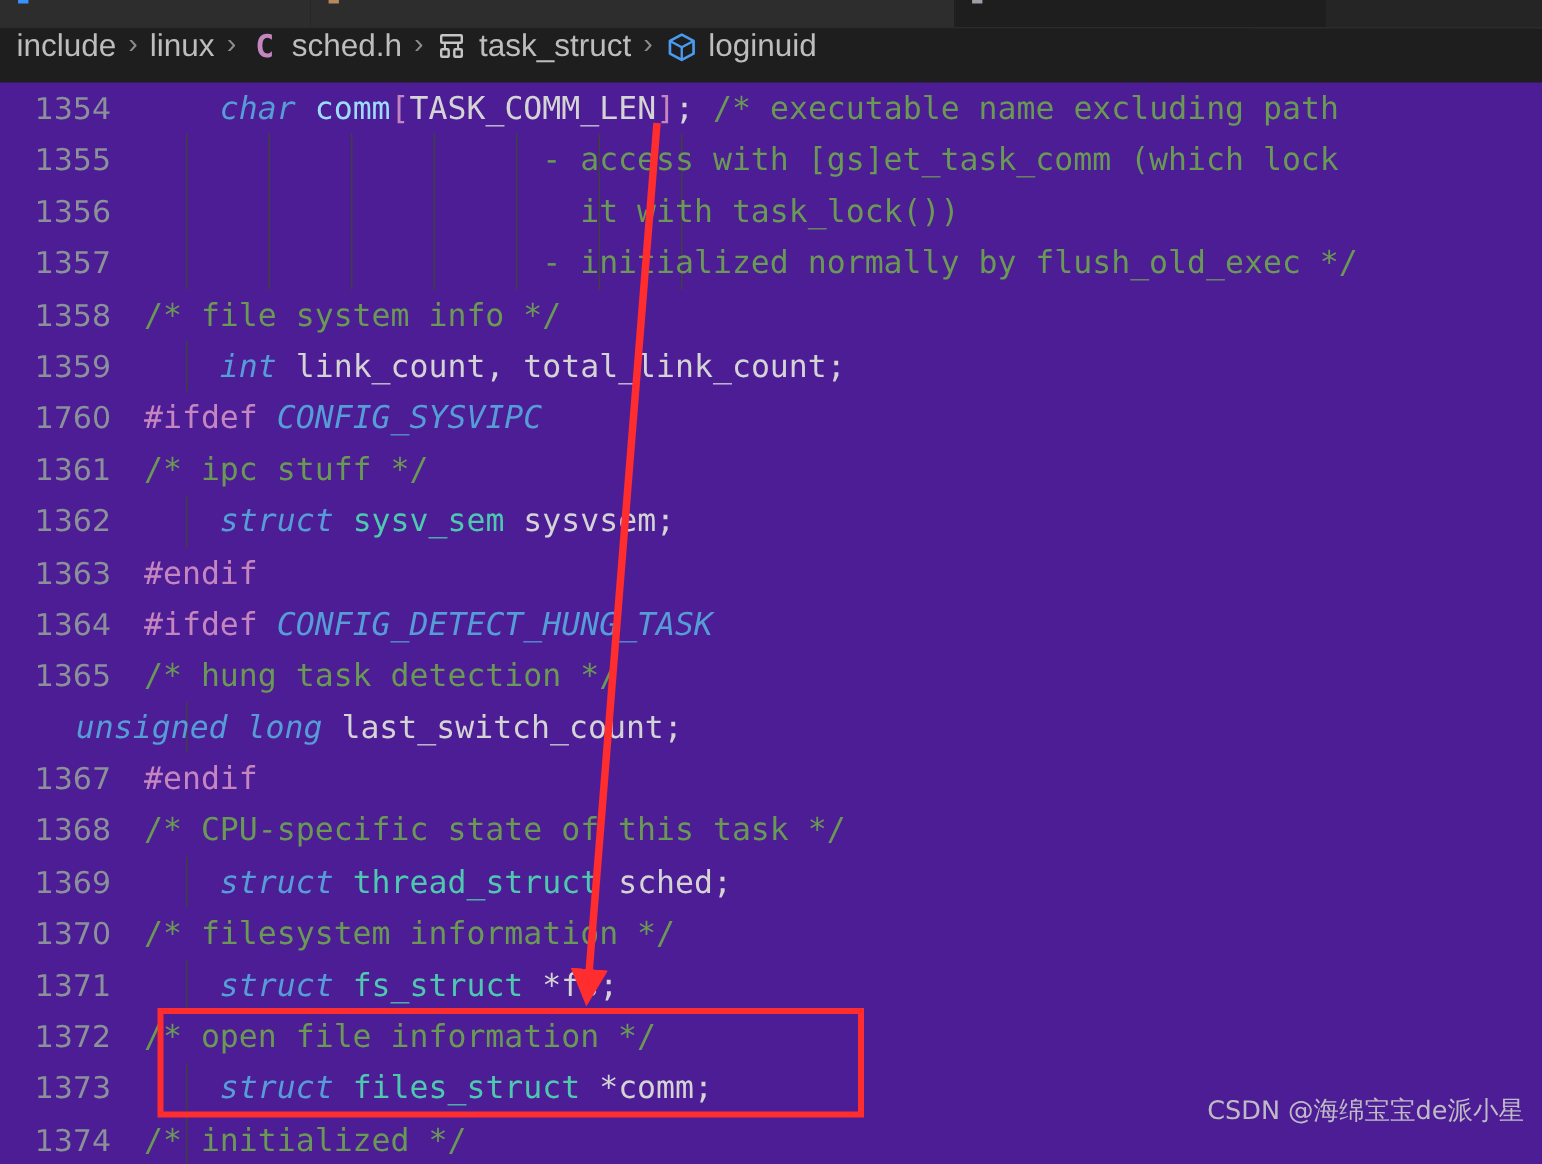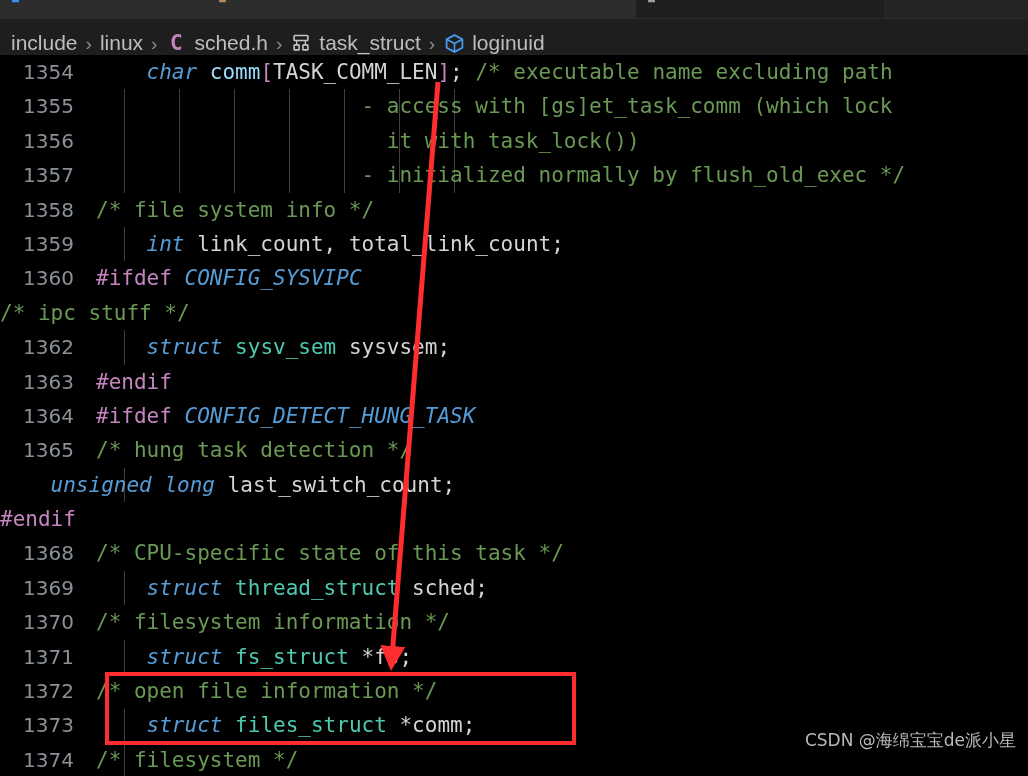--- a/index.html
+++ b/index.html
@@ -32,40 +32,40 @@
   }
   .tabicon{width:11px;height:11px;display:inline-block;flex:0 0 auto;}
   #tabrest{
     position:absolute;left:884px;top:0;right:0;height:18px;background:#252526;
   }
 
   
   #breadcrumb{
     position:absolute;left:0;top:19px;width:836px;height:36px;
     background:#1e1e1e;
-    display:flex;align-items:flex-end;
+    display:flex;align-items:flex-start;
     padding-left:11px;box-sizing:border-box;
     font-family:"Liberation Sans",sans-serif;
     font-size:21px;
     color:#a9a9a9;
     white-space:nowrap;
   }
   .crumb{display:inline-flex;align-items:center;gap:7px;}
   .crumb .ctext{color:#bdbdbd;}
   .sep{color:#8d8d8d;margin:0 8px;font-size:19px;}
   .cicon{width:22px;height:22px;display:inline-flex;align-items:center;justify-content:center;flex:0 0 auto;}
   .cicon.cfile{
     color:#c586c0;font-family:"DejaVu Sans Mono",monospace;font-weight:bold;font-size:21px;
     line-height:1;
   }
 
   
   #editor{
     position:absolute;left:0;top:55px;width:1028px;height:721px;
-    background:#000000;overflow:hidden;
+    background:#4c1d95;overflow:hidden;
   }
   .row{
     position:relative;height:34.4px;
     display:flex;align-items:center;
     font-size:21px;
     line-height:34.4px;
     white-space:pre;
   }
   .lineno{
     width:96px;flex:0 0 96px;text-align:right;
@@ -203,35 +203,35 @@
       <div class="guide" style="left: 124px; top: 653.6px; height: 34.4px;"></div>
       <div class="guide" style="left: 124px; top: 688px; height: 34.4px;"></div>
     </div>
   <div id="code-rows">
       <div class="row"><div class="lineno">1354</div><div class="code"><span class="pl">    </span><span class="kw">char</span><span class="pl"> </span><span class="va">comm</span><span class="br1">[</span><span class="pl">TASK_COMM_LEN</span><span class="br1">]</span><span class="pl">; </span><span class="cm">/* executable name excluding path</span></div></div>
       <div class="row"><div class="lineno">1355</div><div class="code"><span class="cm">                     - access with [gs]et_task_comm (which lock</span></div></div>
       <div class="row"><div class="lineno">1356</div><div class="code"><span class="cm">                       it with task_lock())</span></div></div>
       <div class="row"><div class="lineno">1357</div><div class="code"><span class="cm">                     - initialized normally by flush_old_exec */</span></div></div>
       <div class="row"><div class="lineno">1358</div><div class="code"><span class="cm">/* file system info */</span></div></div>
       <div class="row"><div class="lineno">1359</div><div class="code"><span class="pl">    </span><span class="kw">int</span><span class="pl"> link_count, total_link_count;</span></div></div>
-      <div class="row"><div class="lineno">1360</div><div class="code"><span class="pp">#ifdef</span><span class="pl"> </span><span class="kw">CONFIG_SYSVIPC</span></div></div>
-      <div class="row"><div class="code"><span class="cm">/* ipc stuff */</span></div></div>
+      <div class="row"><div class="lineno">1760</div><div class="code"><span class="pp">#ifdef</span><span class="pl"> </span><span class="kw">CONFIG_SYSVIPC</span></div></div>
+      <div class="row"><div class="lineno">1361</div><div class="code"><span class="cm">/* ipc stuff */</span></div></div>
       <div class="row"><div class="lineno">1362</div><div class="code"><span class="pl">    </span><span class="kw">struct</span><span class="pl"> </span><span class="ty">sysv_sem</span><span class="pl"> sysvsem;</span></div></div>
       <div class="row"><div class="lineno">1363</div><div class="code"><span class="pp">#endif</span></div></div>
       <div class="row"><div class="lineno">1364</div><div class="code"><span class="pp">#ifdef</span><span class="pl"> </span><span class="kw">CONFIG_DETECT_HUNG_TASK</span></div></div>
       <div class="row"><div class="lineno">1365</div><div class="code"><span class="cm">/* hung task detection */</span></div></div>
       <div class="row"><div class="code"><span class="pl">    </span><span class="kw">unsigned</span><span class="pl"> </span><span class="kw">long</span><span class="pl"> last_switch_count;</span></div></div>
-      <div class="row"><div class="code"><span class="pp">#endif</span></div></div>
+      <div class="row"><div class="lineno">1367</div><div class="code"><span class="pp">#endif</span></div></div>
       <div class="row"><div class="lineno">1368</div><div class="code"><span class="cm">/* CPU-specific state of this task */</span></div></div>
       <div class="row"><div class="lineno">1369</div><div class="code"><span class="pl">    </span><span class="kw">struct</span><span class="pl"> </span><span class="ty">thread_struct</span><span class="pl"> sched;</span></div></div>
       <div class="row"><div class="lineno">1370</div><div class="code"><span class="cm">/* filesystem information */</span></div></div>
       <div class="row"><div class="lineno">1371</div><div class="code"><span class="pl">    </span><span class="kw">struct</span><span class="pl"> </span><span class="ty">fs_struct</span><span class="pl"> *fs;</span></div></div>
       <div class="row"><div class="lineno">1372</div><div class="code"><span class="cm">/* open file information */</span></div></div>
       <div class="row"><div class="lineno">1373</div><div class="code"><span class="pl">    </span><span class="kw">struct</span><span class="pl"> </span><span class="ty">files_struct</span><span class="pl"> *comm;</span></div></div>
-      <div class="row"><div class="lineno">1374</div><div class="code"><span class="cm">/* filesystem */</span></div></div>
+      <div class="row"><div class="lineno">1374</div><div class="code"><span class="cm">/* initialized */</span></div></div>
     </div>
 </div>
 
 <svg id="anno" width="1028" height="776" viewBox="0 0 1028 776">
   <defs>
     <marker id="arrowhead" markerWidth="5" markerHeight="5" refX="2.2" refY="2.5" orient="auto" markerUnits="strokeWidth">
       <path d="M0,0 L5,2.5 L0,5 z" fill="#ff2d2d"></path>
     </marker>
   </defs>
   <line id="anno-arrow" stroke="#ff2d2d" stroke-width="5" marker-end="url(#arrowhead)" x1="438" y1="82" x2="392" y2="657"></line>

